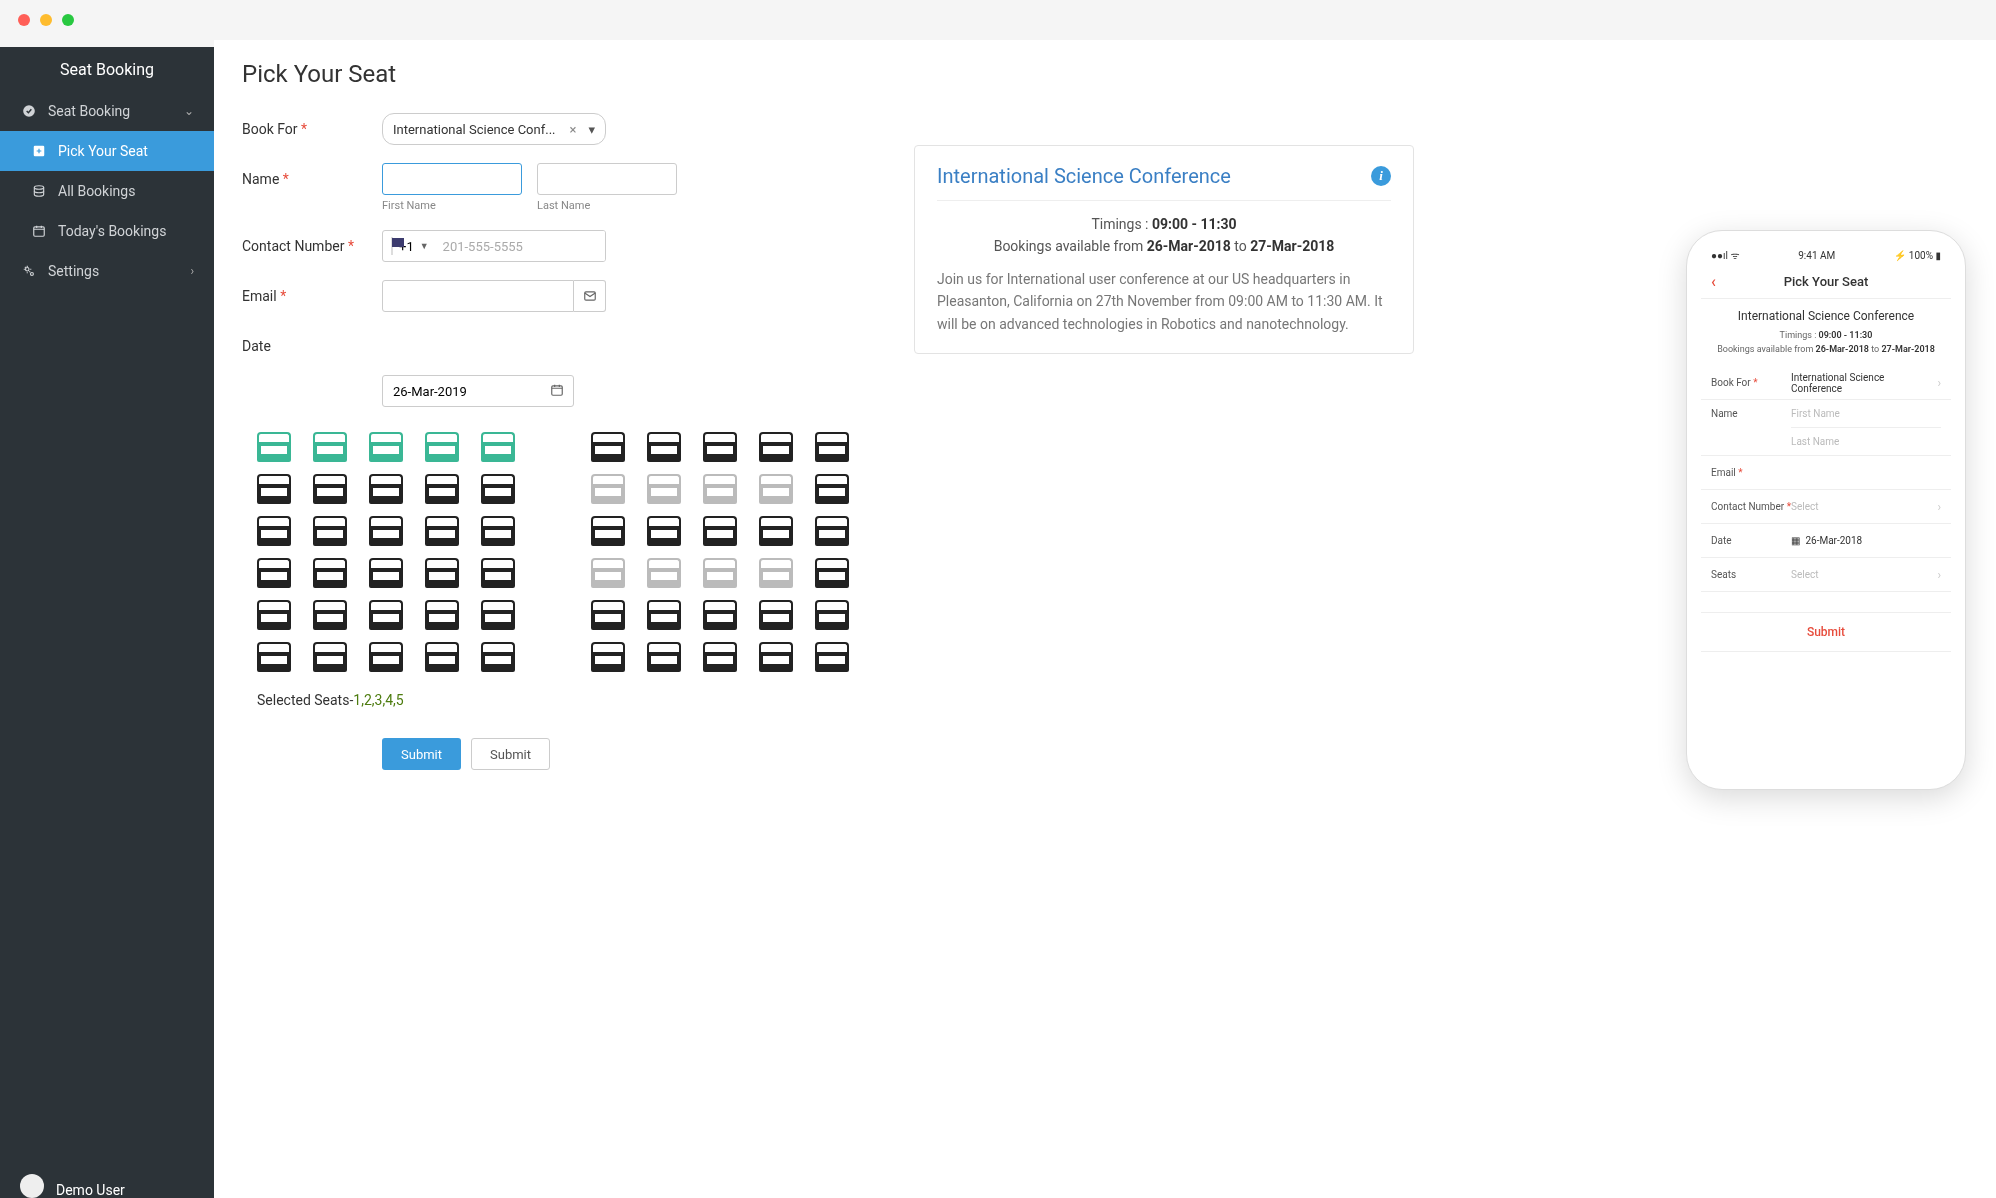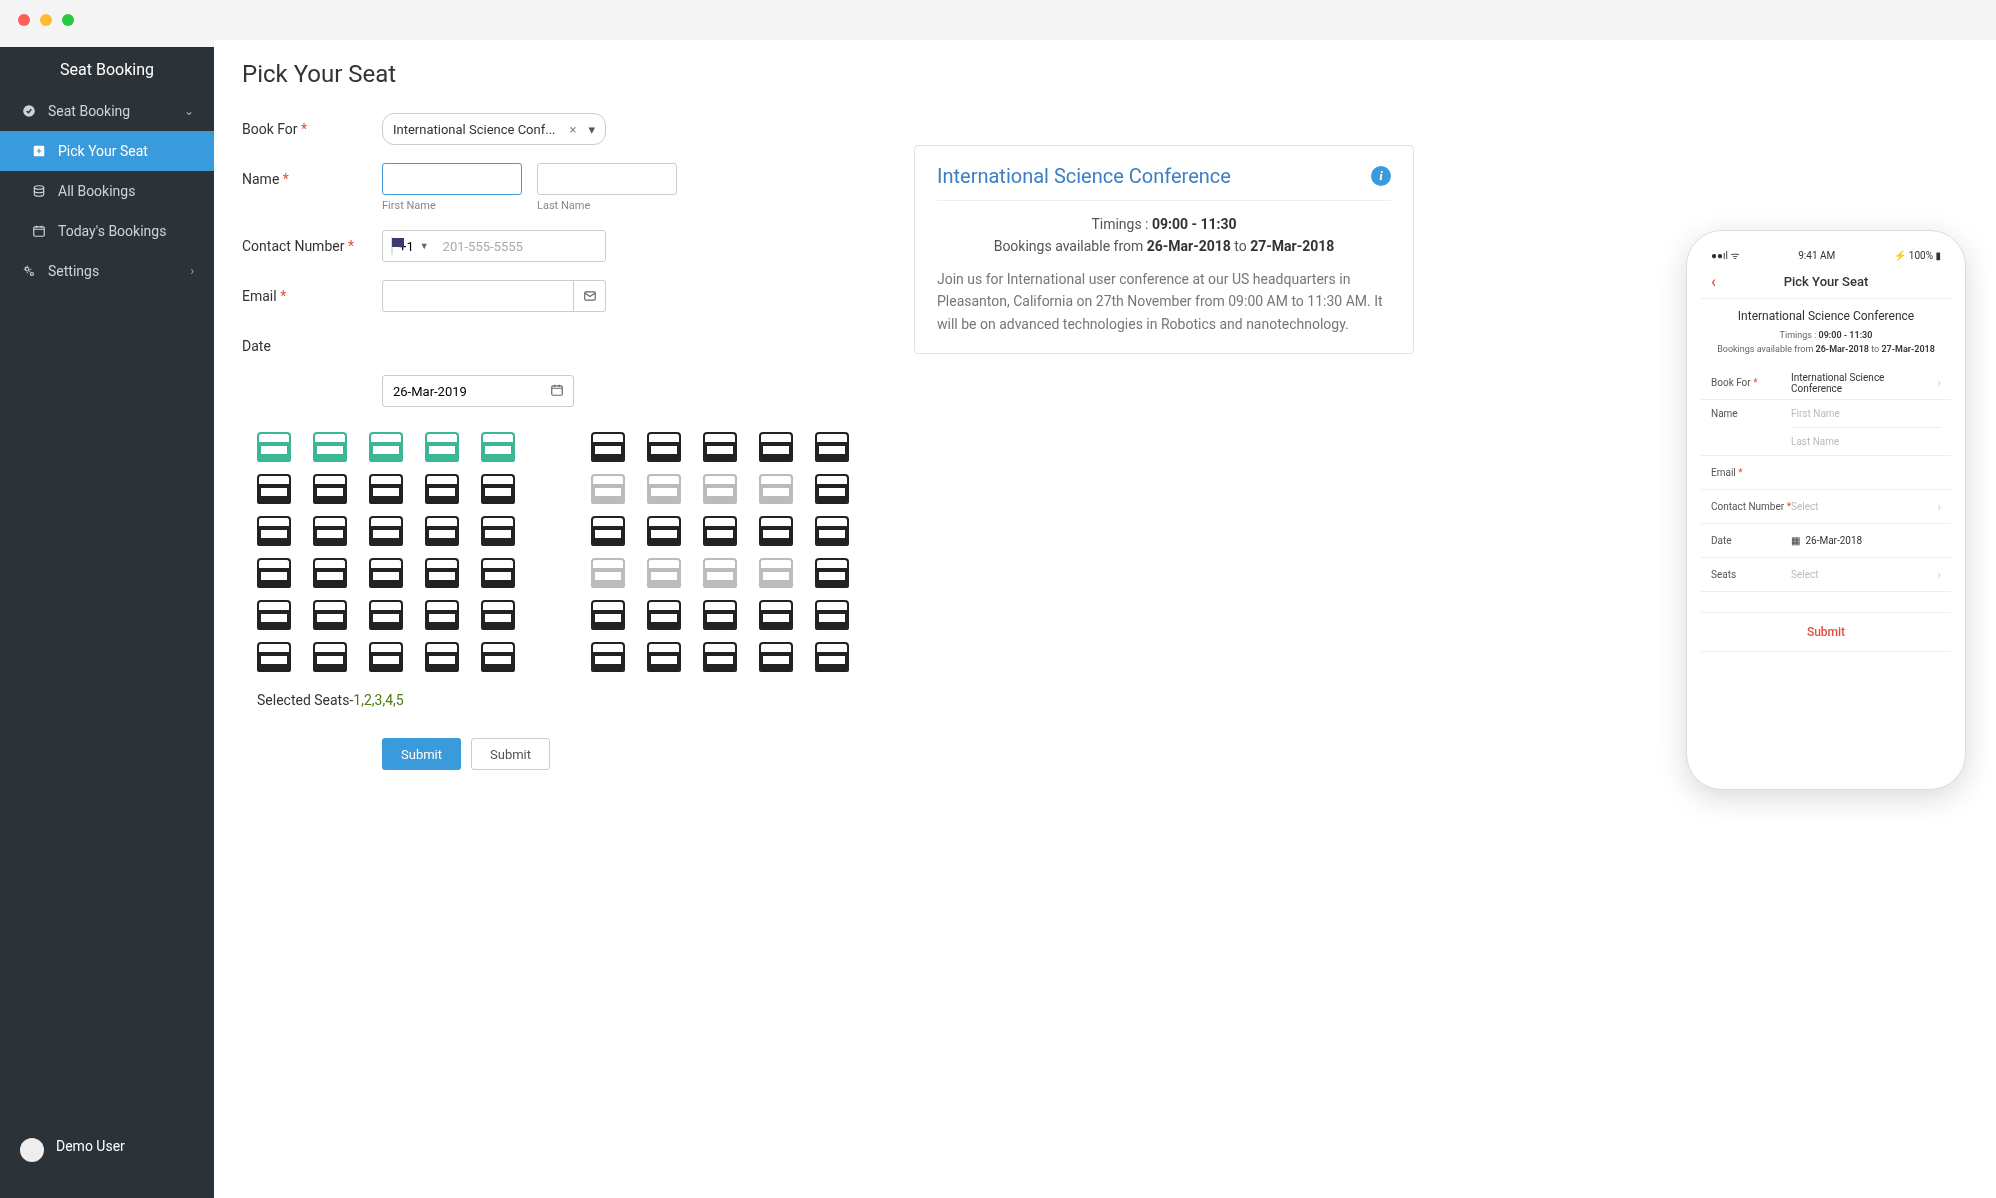--- a/index.html
+++ b/index.html
@@ -13,21 +13,21 @@
 .tl-green { background: #28c840; }
 
 
 .sidebar { position: absolute; left: 0; top: 47px; bottom: 0; width: 214px; background: #2c3338; color: #ccc; display: flex; flex-direction: column; }
 .sb-title { height: 44px; display: flex; align-items: center; justify-content: center; color: #fff; font-size: 16px; font-weight: 400; }
 .sb-item { height: 40px; display: flex; align-items: center; padding: 0 20px; font-size: 14px; cursor: pointer; color:#d0d3d6; }
 .sb-item .sb-icon { width: 18px; margin-right: 10px; display:inline-flex; align-items:center; justify-content:center; }
 .sb-item.active { background: #3a9bdc; color: #fff; }
 .sb-item.sub { padding-left: 30px; }
 .sb-chev { margin-left: auto; font-size: 12px; color:#aaa; }
-.sb-footer { margin-top:auto; height:60px; display:flex; align-items:flex-start; padding:0 20px; color:#fff; font-size:14px; }
+.sb-footer { margin-top:auto; height:60px; display:flex; align-items:flex-end; padding:0 20px; color:#fff; font-size:14px; }
 .sb-avatar { width:24px; height:24px; border-radius:50%; background:#eee; margin-right:12px; }
 
 
 .main { position:absolute; left:214px; top:40px; right:0; bottom:0; background:#fff; padding:20px 28px; }
 .page-title { font-size:24px; color:#333; margin-bottom:25px; font-weight:400;}
 .form-row { display:flex; align-items:flex-start; margin-bottom:18px; }
 .form-label { width:140px; font-size:14px; color:#333; padding-top:8px; }
 .req { color:#e74c3c; }
 .input { height:32px; border:1px solid #ccc; border-radius:3px; padding:0 10px; font-size:13px; }
 .select-combo { width:224px; height:32px; border:1px solid #ccc; border-radius:12px; display:flex; align-items:center; padding:0 10px; font-size:13px; color:#333; }

